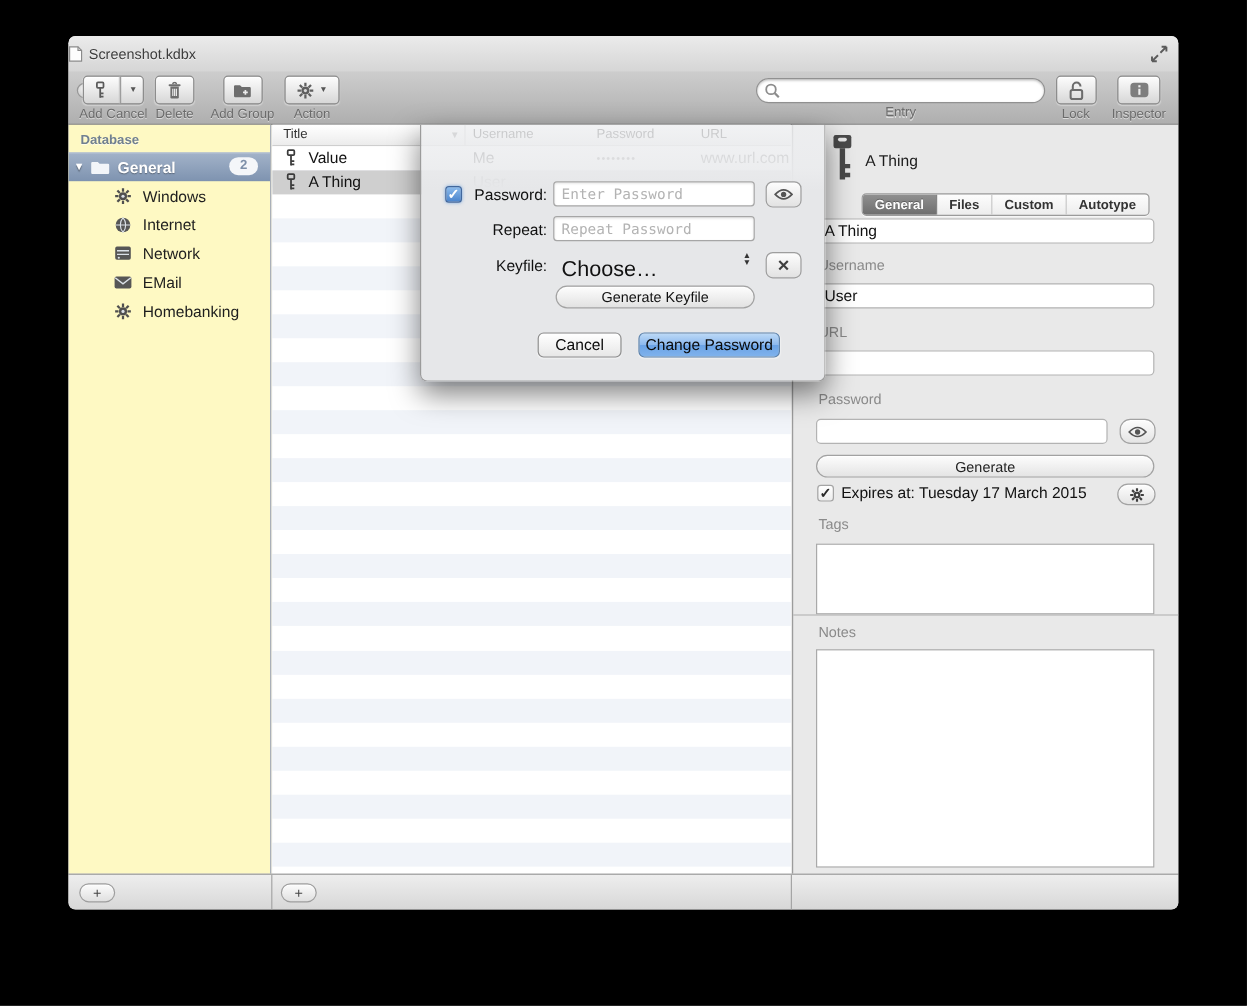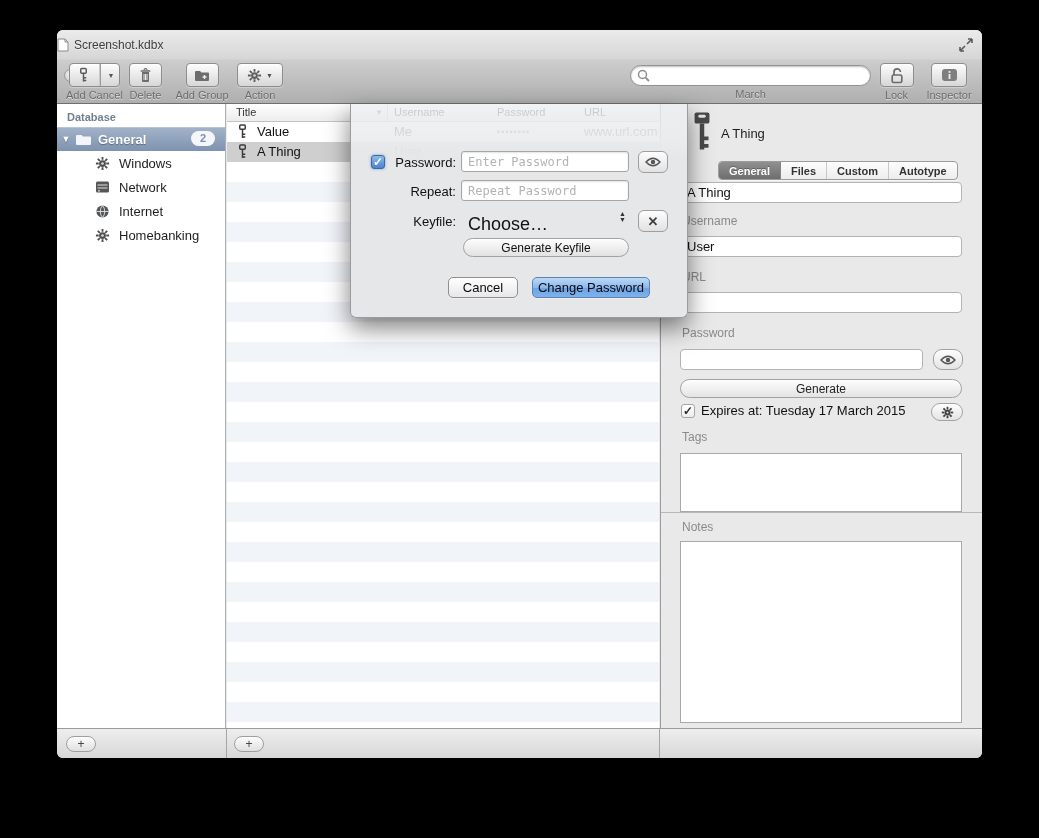--- a/index.html
+++ b/index.html
@@ -30,21 +30,21 @@
   .tb-label { font-size:11px; color:#6b6b6b; text-shadow:0 1px 0 rgba(255,255,255,.55); margin-top:2px; }
   .arrow-down { font-size:7px; color:#555; line-height:1; }
 
   .search-wrap { position:absolute; left:573px; top:35px; width:241px; }
   .search-field { width:241px; height:21px; border-radius:11px; border:1px solid #919191; background:#fff;
     box-shadow:inset 0 1px 2px rgba(0,0,0,.25); padding:0 8px 0 24px; font-size:12px; outline:none; }
   .search-icon-pos { position:absolute; left:7px; top:4px; }
 
   
   .sidebar { position:absolute; left:0; top:74px; width:169px; bottom:30px;
-    background:#ffffff; border-right:1px solid #aab0b8; }
+    background:#fef9c3; border-right:1px solid #aab0b8; }
   .sb-header { margin:7px 0 4px 10px; font-size:11px; font-weight:bold; color:#71808f; text-shadow:0 1px 0 rgba(255,255,255,.6); }
   .sb-group { position:relative; height:24px; display:flex; align-items:center;
     background:linear-gradient(#a3b3c9,#7e93b0); box-shadow:inset 0 1px 0 #b7c4d6; color:#fff; font-weight:bold; font-size:13px; text-shadow:0 1px 1px rgba(0,0,0,.35); }
   .sb-group .disclosure { width:18px; text-align:center; font-size:9px; color:#fff; }
   .sb-group .badge { position:absolute; right:10px; top:4px; min-width:24px; height:15px; border-radius:8px;
     background:#f4f6f9; color:#7d8fa8; font-size:11px; font-weight:bold; text-align:center; line-height:15px; text-shadow:none; }
   .sb-item { height:24px; display:flex; align-items:center; padding-left:38px; font-size:13px; color:#1e1e1e; }
   .sb-item .ic { width:24px; display:flex; justify-content:flex-start; }
 
   
@@ -202,21 +202,21 @@
       </div>
       <div class="tb-label">Action</div>
     </div>
 
     <div class="search-wrap">
       <input class="search-field" type="text" style="">
       <svg class="search-icon-pos" width="13" height="13" viewBox="0 0 13 13">
           <circle cx="5.5" cy="5.5" r="4" fill="none" stroke="#8d8d8d" stroke-width="1.5"></circle>
           <line x1="8.6" y1="8.6" x2="12" y2="12" stroke="#8d8d8d" stroke-width="1.8"></line>
         </svg>
-      <div class="tb-label" style="text-align:center">March</div>
+      <div class="tb-label" style="text-align:center">Entry</div>
     </div>
 
     <div class="tb-group" style="left:822px; width:35px">
       <div class="tb-btn" style="width:34px">
         <svg width="16" height="17" viewBox="0 0 16 17">
             <path d="M5 8 V5 a3.2 3.2 0 0 1 6.4 0" fill="none" stroke="#6c6c6c" stroke-width="1.7"></path>
             <rect x="3.2" y="8" width="9.6" height="7.5" rx="1.5" fill="none" stroke="#6c6c6c" stroke-width="1.7"></rect>
           </svg>
       </div>
       <div class="tb-label">Lock</div>
@@ -259,37 +259,46 @@
               <line x1="10.8" y1="5.2" x2="13" y2="3"></line>
             </g>
             <circle cx="8" cy="8" r="3.6" fill="#4f4f4f"></circle>
             <circle cx="8" cy="8" r="1.4" fill="#dbe1e8"></circle>
           </svg>
       </span>
       <span>Windows</span>
     </div>
     <div class="sb-item">
       <span class="ic">
+        <svg width="15" height="15" viewBox="0 0 16 16">
+            <circle cx="8" cy="8" r="6.5" fill="#565656"></circle>
+            <path d="M8 1.5 a10 10 0 0 0 0 13 M8 1.5 a10 10 0 0 1 0 13 M1.5 8 h13" stroke="#dbe1e8" stroke-width="1" fill="none"></path>
+          </svg>
+      </span>
+      <span>Internet</span>
+    </div>
+    <div class="sb-item">
+      <span class="ic">
         <svg width="15" height="14" viewBox="0 0 15 14">
             <rect x="1" y="1.5" width="13" height="11" rx="1.5" fill="#565656"></rect>
             <line x1="2.5" y1="5" x2="12.5" y2="5" stroke="#dbe1e8" stroke-width="1.2"></line>
             <line x1="2.5" y1="8" x2="12.5" y2="8" stroke="#dbe1e8" stroke-width="1.2"></line>
             <circle cx="4" cy="10.8" r="0.9" fill="#dbe1e8"></circle>
           </svg>
       </span>
       <span>Network</span>
     </div>
     <div class="sb-item">
       <span class="ic">
-        <svg width="15" height="15" viewBox="0 0 16 16">
-            <circle cx="8" cy="8" r="6.5" fill="#565656"></circle>
-            <path d="M8 1.5 a10 10 0 0 0 0 13 M8 1.5 a10 10 0 0 1 0 13 M1.5 8 h13" stroke="#dbe1e8" stroke-width="1" fill="none"></path>
+        <svg width="15" height="11" viewBox="0 0 15 11">
+            <rect x="0.5" y="0.5" width="14" height="10" rx="1.5" fill="#565656"></rect>
+            <path d="M1 1.5 L7.5 6.5 L14 1.5" stroke="#dbe1e8" stroke-width="1.2" fill="none"></path>
           </svg>
       </span>
-      <span>Internet</span>
+      <span>EMail</span>
     </div>
     <div class="sb-item">
       <span class="ic">
         <svg width="15" height="15" viewBox="0 0 16 16">
             <g stroke="#4f4f4f" stroke-width="2">
               <line x1="8" y1="1" x2="8" y2="4"></line>
               <line x1="8" y1="12" x2="8" y2="15"></line>
               <line x1="1" y1="8" x2="4" y2="8"></line>
               <line x1="12" y1="8" x2="15" y2="8"></line>
               <line x1="3" y1="3" x2="5.2" y2="5.2"></line>

